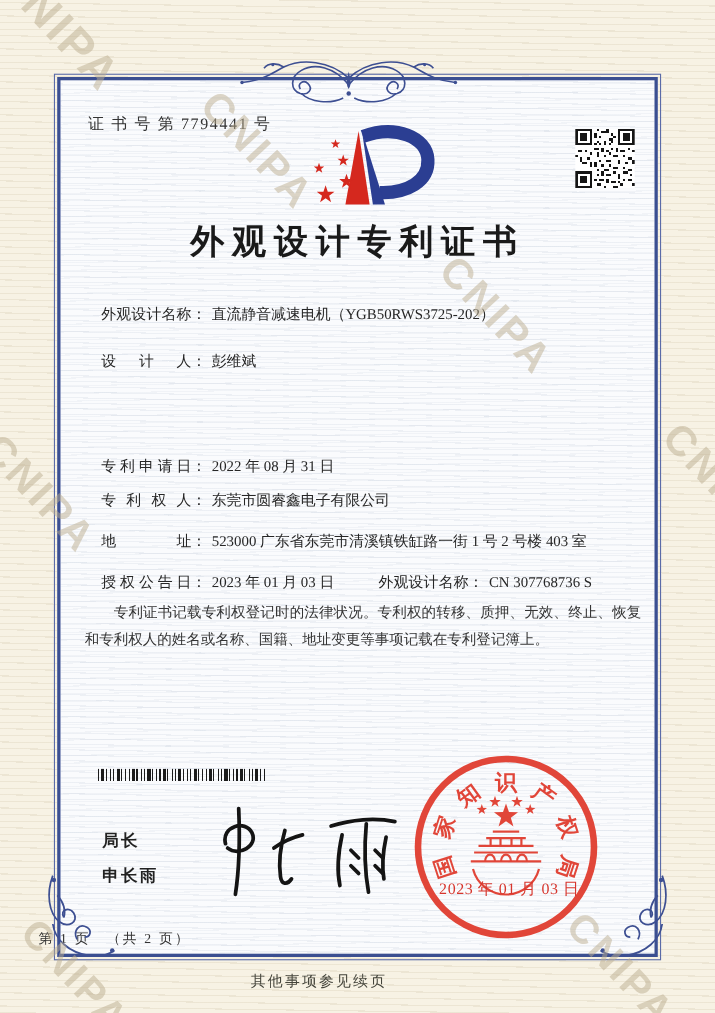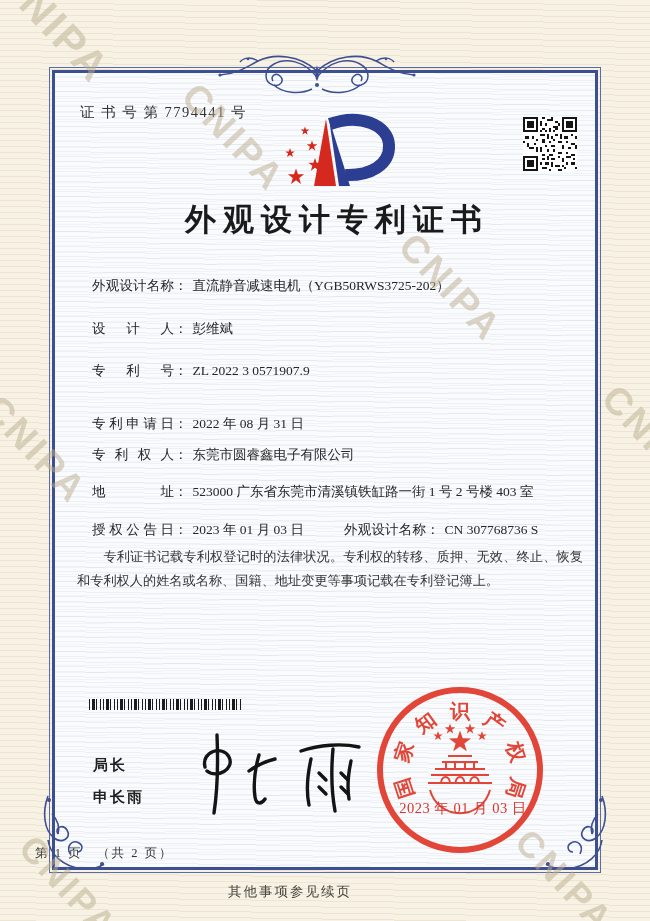--- a/index.html
+++ b/index.html
@@ -26,21 +26,21 @@
     background-color:#fafbfd;
     background-image:
       repeating-linear-gradient(1deg, rgba(120,140,170,0.10) 0 1px, transparent 1px 5px),
       repeating-linear-gradient(-1deg, rgba(120,140,170,0.07) 0 1px, transparent 1px 7px);
   }
   .cert-no{position:absolute;left:25px;top:30px;font-size:14.5px;letter-spacing:1.5px;color:#333;}
   .logo{position:absolute;left:205px;top:36px;}
   .qr{position:absolute;left:468px;top:44px;}
   .title{
     position:absolute;left:0;width:100%;top:126px;text-align:center;
-    font-size:31px;font-weight:700;letter-spacing:7px;color:#1a1a1a;white-space:nowrap;padding-left:12px;
+    font-size:31px;font-weight:700;letter-spacing:7px;color:#1a1a1a;white-space:nowrap;
   }
   .row{position:absolute;left:25px;width:505px;font-size:13.5px;color:#262626;white-space:nowrap;margin-left:12px;}
   .row .lab{display:inline-block;width:82px;text-align:justify;text-align-last:justify;vertical-align:bottom;}
   .row .val{margin-left:5px;}
   .row .right-group{position:absolute;left:252px;top:0;}
   .right-group .lab{display:inline-block;width:82px;text-align:justify;text-align-last:justify;}
   .paras{
     position:absolute;left:22px;top:472px;width:506px;
     font-size:13.2px;line-height:1.78;color:#343434;text-align:justify;
   }
@@ -189,23 +189,20 @@
     </svg>
 
     <div class="title">外观设计专利证书</div>
 
     <div class="row" style="top:204px">
       <span class="lab">外观设计名称</span><span>：</span><span class="val">直流静音减速电机（YGB50RWS3725-202）</span>
     </div>
     <div class="row" style="top:247px">
       <span class="lab">设计人</span><span>：</span><span class="val">彭维斌</span>
     </div>
-    <div class="row" style="top:289px">
-      <span class="lab">专利号</span><span>：</span><span class="val">ZL 2022 3 0571907.9</span>
-    </div>
     <div class="row" style="top:342px">
       <span class="lab">专利申请日</span><span>：</span><span class="val">2022 年 08 月 31 日</span>
     </div>
     <div class="row" style="top:373px">
       <span class="lab">专利权人</span><span>：</span><span class="val">东莞市圆睿鑫电子有限公司</span>
     </div>
     <div class="row" style="top:410px">
       <span class="lab">地址</span><span>：</span><span class="val">523000 广东省东莞市清溪镇铁缸路一街 1 号 2 号楼 403 室</span>
     </div>
     <div class="row" style="top:448px">

